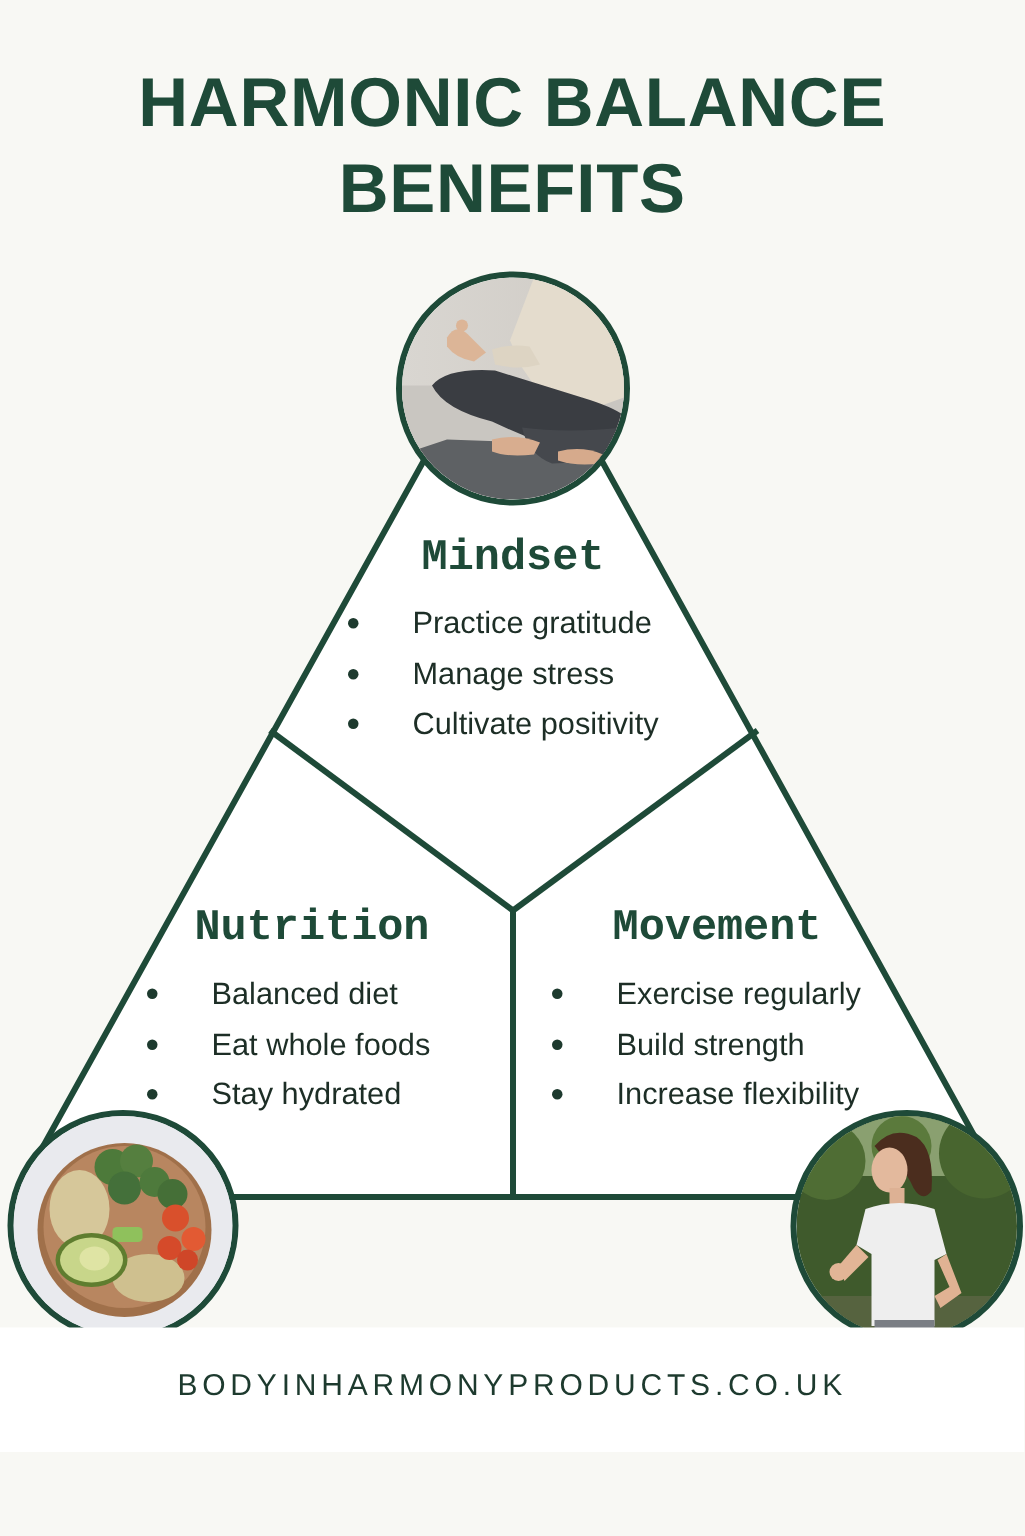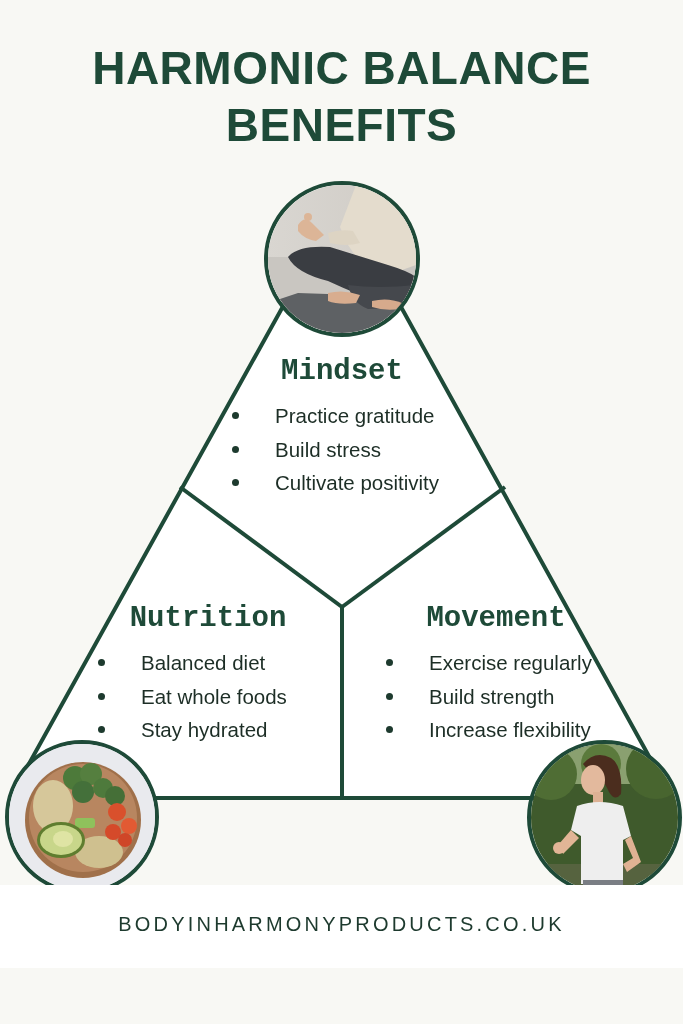--- a/index.html
+++ b/index.html
@@ -140,21 +140,21 @@
 
 <div class="section" style="left:232px; top:355px; width:220px;">
   <div class="heading">Mindset</div>
   <ul>
     <li>
         <span class="bullet"></span>
         <span>Practice gratitude</span>
       </li>
     <li>
         <span class="bullet"></span>
-        <span>Build stress</span>
+        <span>Manage stress</span>
       </li>
     <li>
         <span class="bullet"></span>
         <span>Cultivate positivity</span>
       </li>
   </ul>
 </div>
 
 <div class="section" style="left:98px; top:602px; width:220px;">
   <div class="heading" style="margin-left:0; width:220px;">Nutrition</div>
@@ -167,21 +167,21 @@
         <span class="bullet"></span>
         <span>Eat whole foods</span>
       </li>
     <li>
         <span class="bullet"></span>
         <span>Stay hydrated</span>
       </li>
   </ul>
 </div>
 
-<div class="section" style="left:386px; top:602px; width:220px;">
+<div class="section" style="left:368px; top:602px; width:220px;">
   <div class="heading">Movement</div>
   <ul>
     <li>
         <span class="bullet"></span>
         <span>Exercise regularly</span>
       </li>
     <li>
         <span class="bullet"></span>
         <span>Build strength</span>
       </li>

